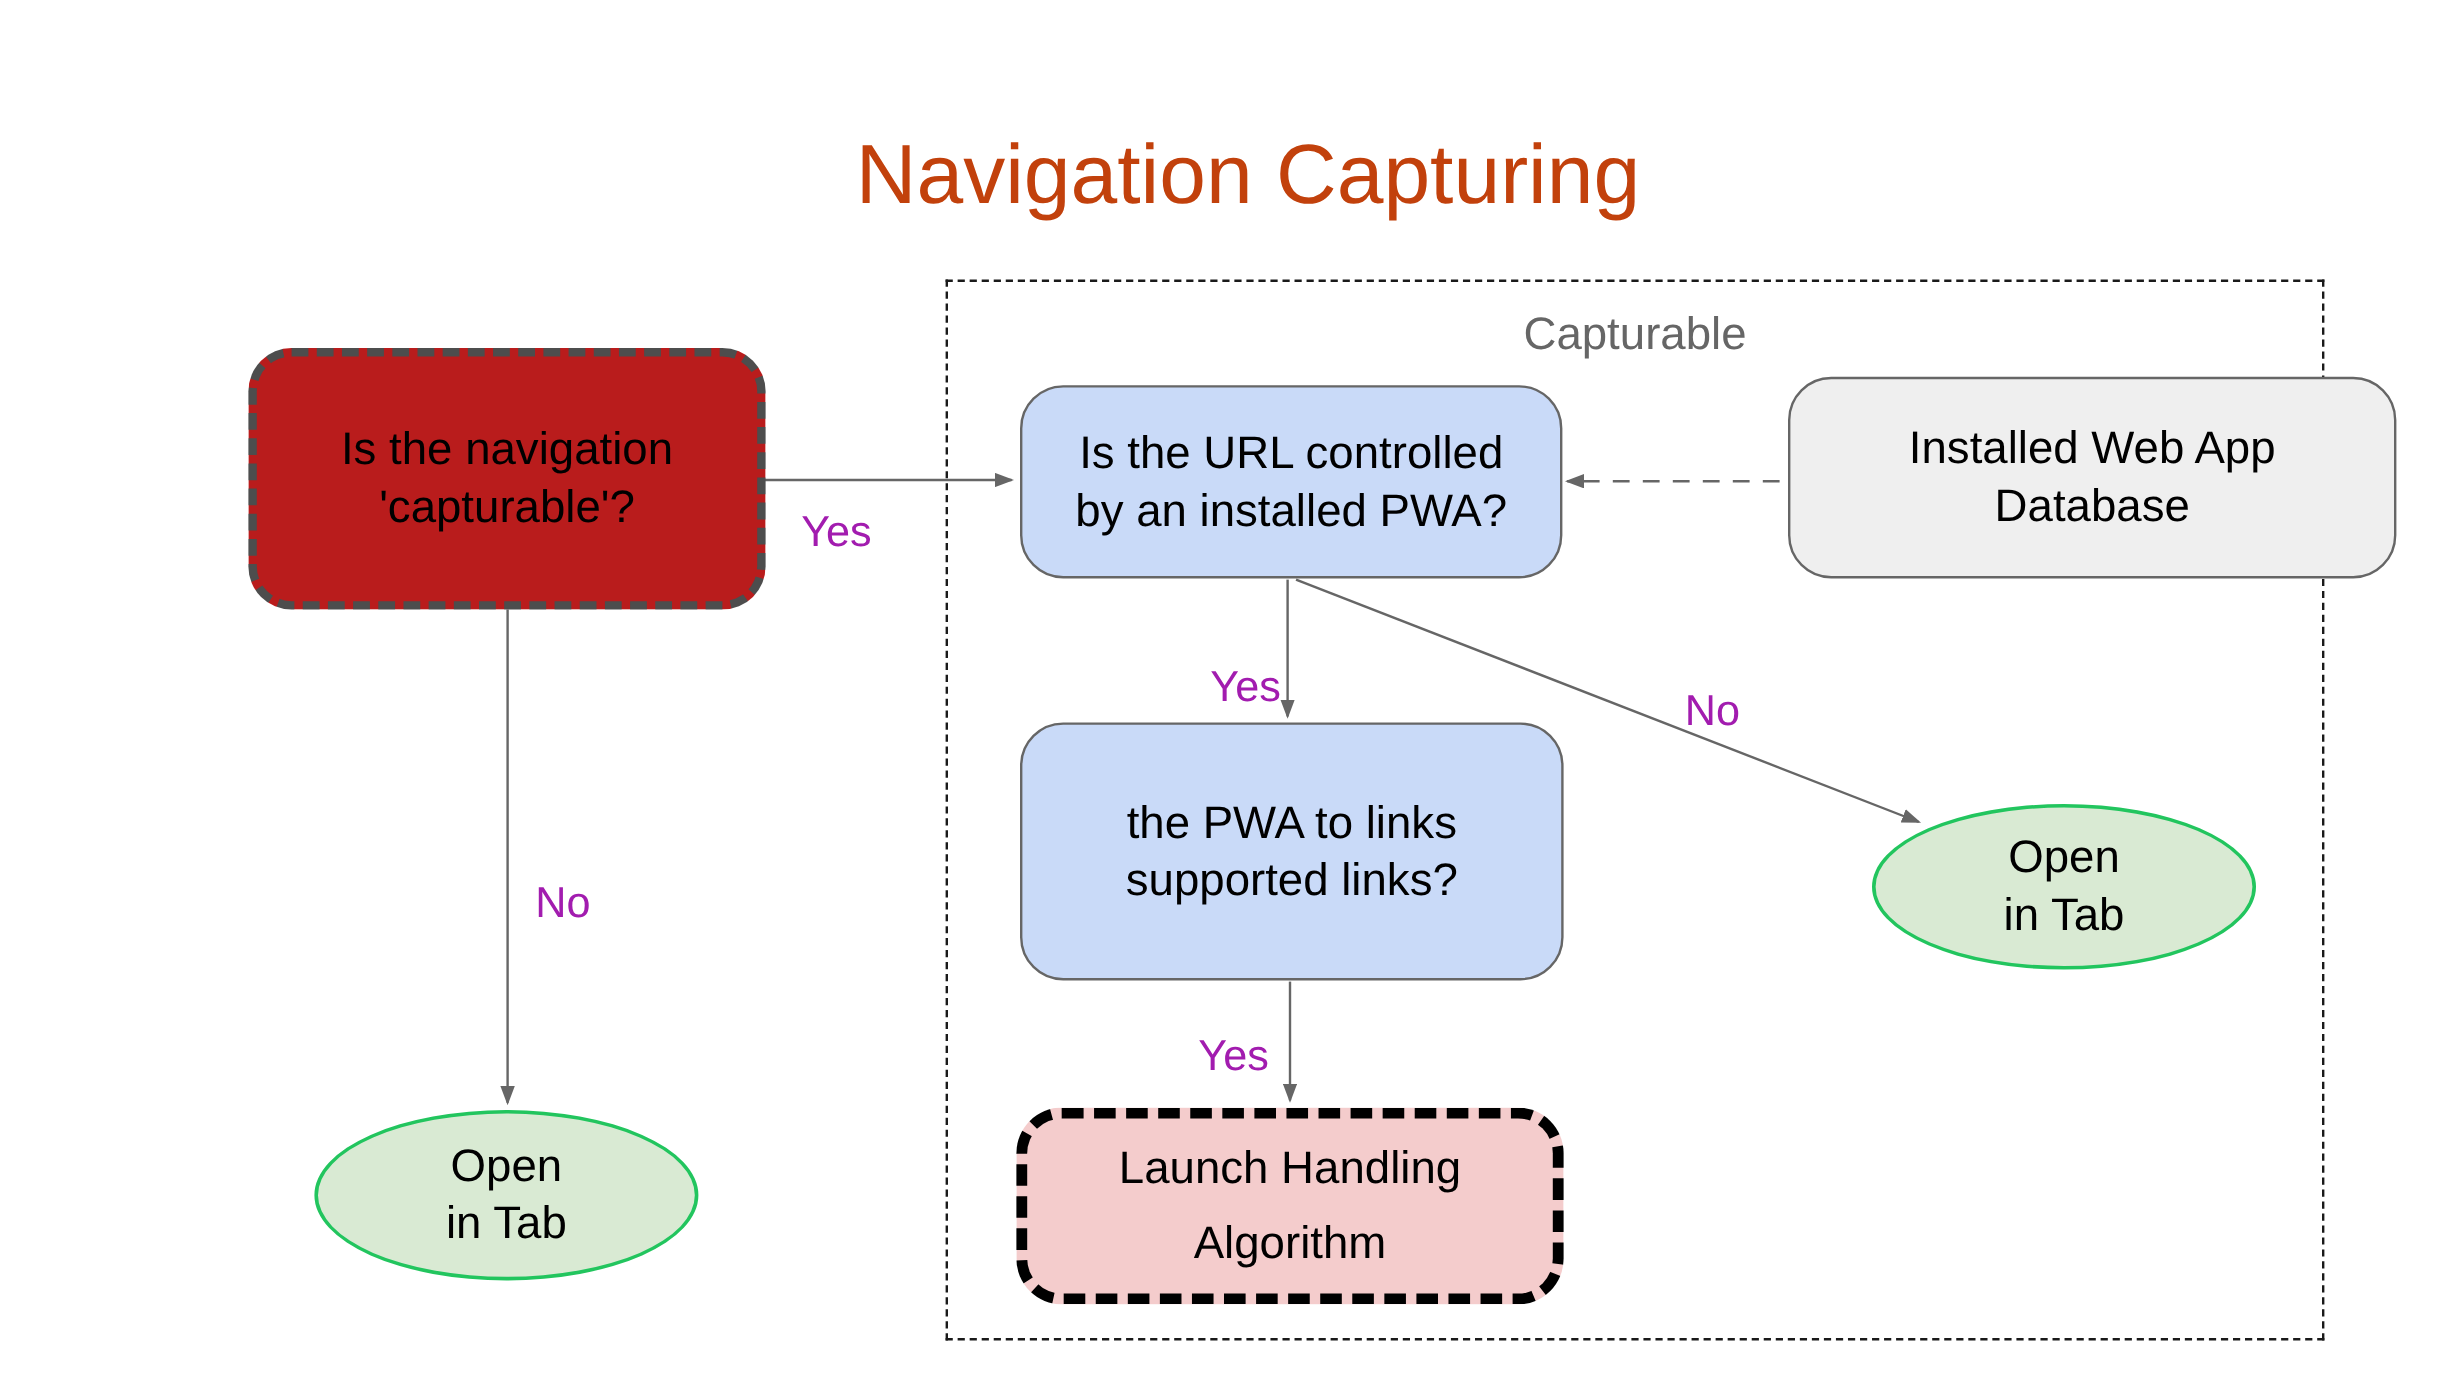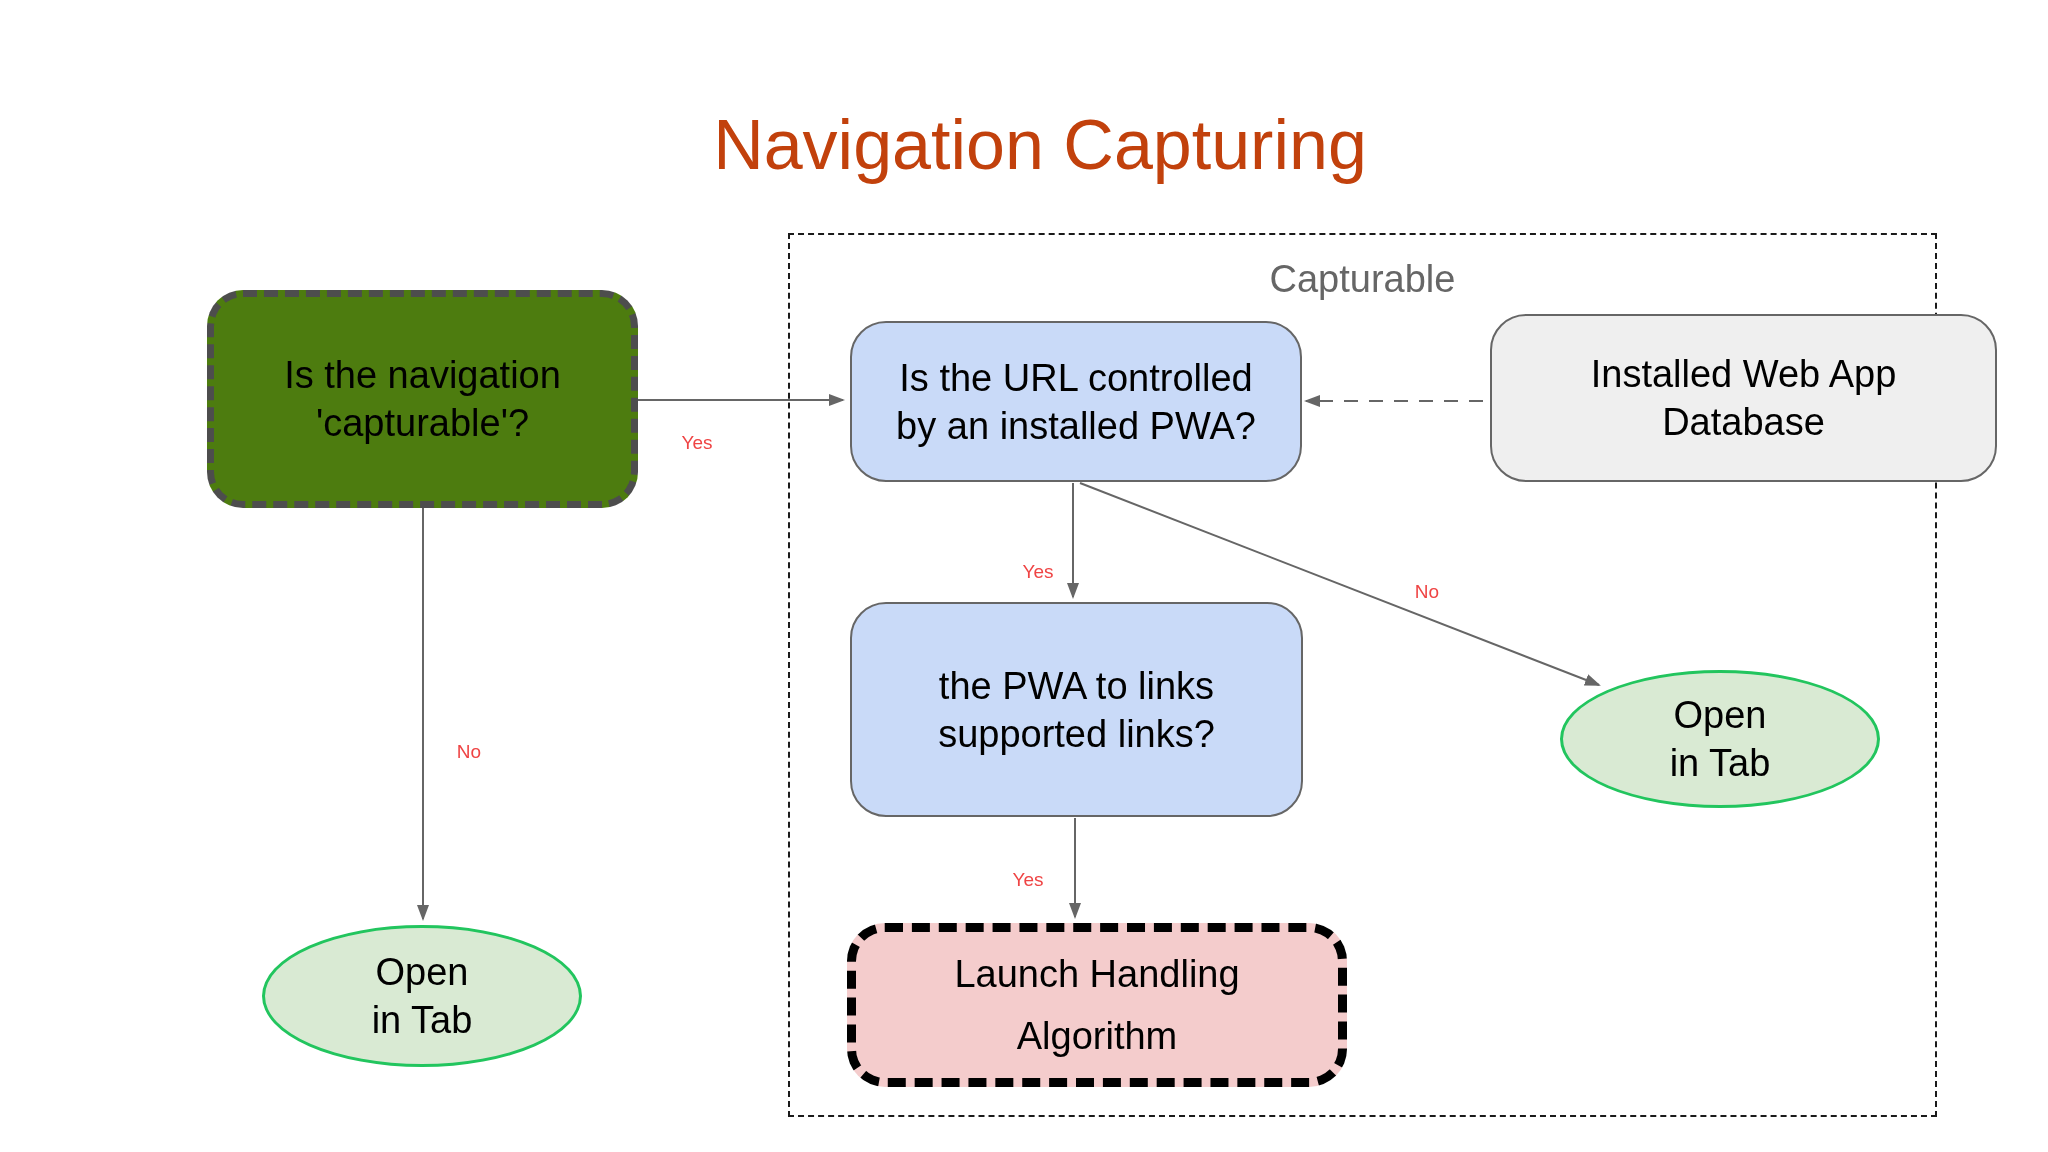--- a/index.html
+++ b/index.html
@@ -59,21 +59,21 @@
     font-size: 38px;
     line-height: 48px;
     color: #000000;
   }
   .node--question {
     background: #c9daf8;
     border: 2px solid #666666;
     border-radius: 36px;
   }
   .node--question-dashed {
-    background: #4d7c0f;
+    background: #b91c1c;
     border: 7px dashed #4d4d4d;
     border-radius: 36px;
   }
   .node--database {
     background: #efefef;
     border: 2px solid #666666;
     border-radius: 36px;
   }
   .node--launch {
     background: #f4cccc;
@@ -81,23 +81,23 @@
     border-radius: 38px;
   }
   .node--terminal {
     background: #d9ead3;
     border: 3px solid #22c55e;
     border-radius: 50%;
   }
   .edge-label {
     position: absolute;
     transform: translate(-50%, -50%);
-    font-size: 19px;
+    font-size: 36px;
     line-height: 30px;
-    color: #ef4444;
+    color: #a21caf;
     white-space: nowrap;
   }
 </style>
 </head>
 <body>
 
 <div class="canvas">
 
   <h1 class="title">Navigation Capturing</h1>
 
@@ -132,21 +132,21 @@
   <div class="node node--database" style="left:1490px; top:314px; width:507px; height:168px;">
     <div>Installed Web App</div>
     <div>Database</div>
   </div>
 
   <div class="node node--question" style="left:850px; top:602px; width:453px; height:215px;">
     <div>the PWA to links</div>
     <div>supported links?</div>
   </div>
 
-  <div class="node node--launch" style="left:847px; top:923px; width:500px; height:164px;gap:14px;">
+  <div class="node node--launch" style="left:847px; top:923px; width:456px; height:164px;gap:14px;">
     <div>Launch Handling</div>
     <div>Algorithm</div>
   </div>
 
   <div class="node node--terminal" style="left:262px; top:925px; width:320px; height:142px;">
     <div>Open</div>
     <div>in Tab</div>
   </div>
 
   <div class="node node--terminal" style="left:1560px; top:670px; width:320px; height:138px;">

